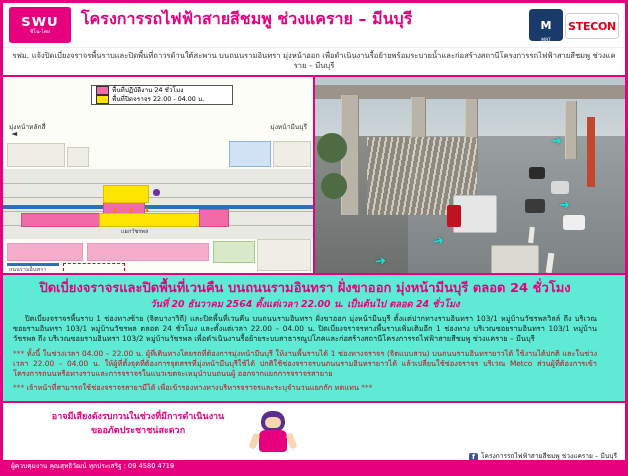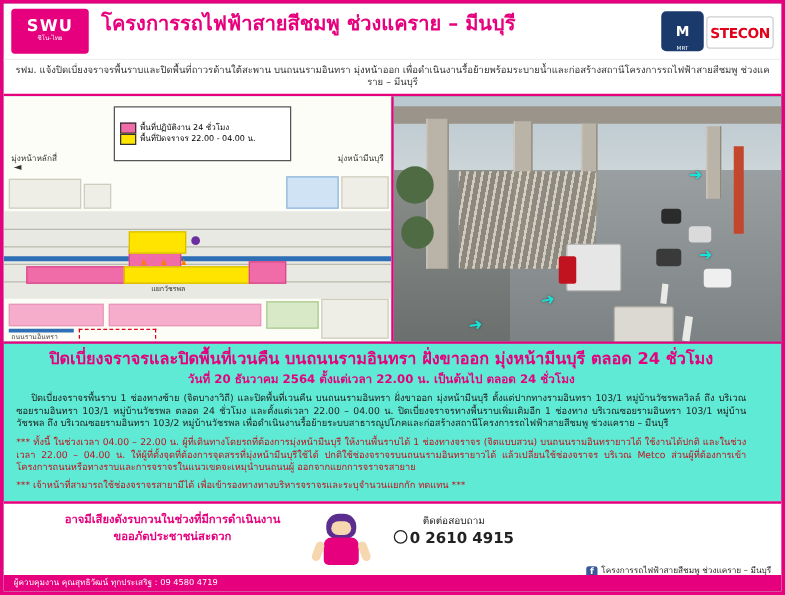--- a/index.html
+++ b/index.html
@@ -24,21 +24,21 @@
 
   
   .notice{background:#fff;color:#333;font-size:7.6px;line-height:10px;padding:3px 8px 4px 8px;text-align:center;border-bottom:2px solid #e6007e;}
 
   
   .mid{display:flex;height:196px;border-bottom:2px solid #e6007e;}
   .map{position:relative;width:310px;background:#fdfdf7;border-right:2px solid #e6007e;overflow:hidden;}
   .photo{position:relative;flex:1;overflow:hidden;background:#6f7e86;}
 
   
-  .legend{position:absolute;left:88px;top:8px;width:132px;border:1px solid #555;background:#fff;padding:12px 4px;font-size:6.4px;line-height:9px;}
+  .legend{position:absolute;left:88px;top:8px;width:132px;border:1px solid #555;background:#fff;padding:0 4px;font-size:6.4px;line-height:9px;}
   .legend .row{display:flex;align-items:center;gap:3px;}
   .sw{width:11px;height:7px;border:1px solid #333;display:inline-block;}
   .sw.pink{background:#f06ca8;}
   .sw.yellow{background:#ffe400;}
   .mlabel{position:absolute;font-size:6.6px;color:#333;white-space:nowrap;}
   .arrow-l{position:absolute;left:8px;top:52px;font-size:8px;color:#333;}
   .road{position:absolute;left:0;right:0;background:#e9e9e3;}
   .lane-line{position:absolute;height:1px;background:#b9b9ae;}
   .pinkband{position:absolute;background:#f06ca8;border:1px solid #d9478c;}
   .yellowband{position:absolute;background:#ffe400;border:1px solid #d6bf00;}
@@ -60,21 +60,21 @@
   .beam{position:absolute;background:#a8a296;}
   .truck{position:absolute;border-radius:2px;}
   .car{position:absolute;border-radius:3px;}
   .crane{position:absolute;background:#c2472d;}
   .arrow-cyan{position:absolute;color:#18e3d8;font-size:13px;font-weight:bold;text-shadow:0 0 2px rgba(0,0,0,.5);}
   .tree{position:absolute;background:#4e6b43;border-radius:50%;}
 
   
   .body{padding:5px 28px 2px 10px;}
   .btitle{color:#e6007e;font-weight:bold;font-size:13px;text-align:center;line-height:16px;}
-  .bsub{color:#e6007e;font-weight:bold;font-size:9.4px;text-align:center;line-height:13px;margin-top:1px;}
+  .bsub{color:#e6007e;font-weight:bold;font-size:9.4px;text-align:center;line-height:13px;margin-top:1px;font-style:italic;}
   .para{font-size:7.4px;line-height:10.2px;color:#222;margin-top:4px;text-indent:12px;text-align:justify;}
   .para.star{color:#c1121f;text-indent:0;}
   .para.star2{color:#c1121f;text-indent:0;}
 
   
   .footer{position:absolute;left:0;right:0;bottom:0;height:70px;border-top:2px solid #e6007e;background:#fff;}
   .apology{position:absolute;left:10px;top:6px;width:250px;text-align:center;color:#e6007e;font-size:9px;line-height:14px;font-weight:bold;}
   .mascot{position:absolute;left:246px;top:6px;width:48px;height:52px;}
   .m-head{position:absolute;left:12px;top:2px;width:24px;height:20px;background:#5b2d8e;border-radius:10px 10px 8px 8px;}
   .m-face{position:absolute;left:16px;top:8px;width:16px;height:11px;background:#f6d7b0;border-radius:7px;}
@@ -216,26 +216,20 @@
     </div>
 
     <div class="mascot">
       <div class="m-head"></div>
       <div class="m-face"></div>
       <div class="m-body"></div>
       <div class="m-arm" style="left:2px;top:24px;transform:rotate(20deg);"></div>
       <div class="m-arm" style="left:39px;top:24px;transform:rotate(-20deg);"></div>
     </div>
 
-    <div class="contact">
-      <div class="l">ติดต่อสอบถาม</div>
-      <div class="t">
-        <span class="phone-icon"></span><span>0 2610 4915</span>
-      </div>
-    </div>
 
 
     <div class="fbline">
       <span class="fb">f</span><span>โครงการรถไฟฟ้าสายสีชมพู ช่วงแคราย – มีนบุรี</span>
     </div>
 
     <div class="bottombar">ผู้ควบคุมงาน คุณสุทธิวัฒน์ ทุกประเสริฐ : 09 4580 4719</div>
   </div>
 
 </div>

